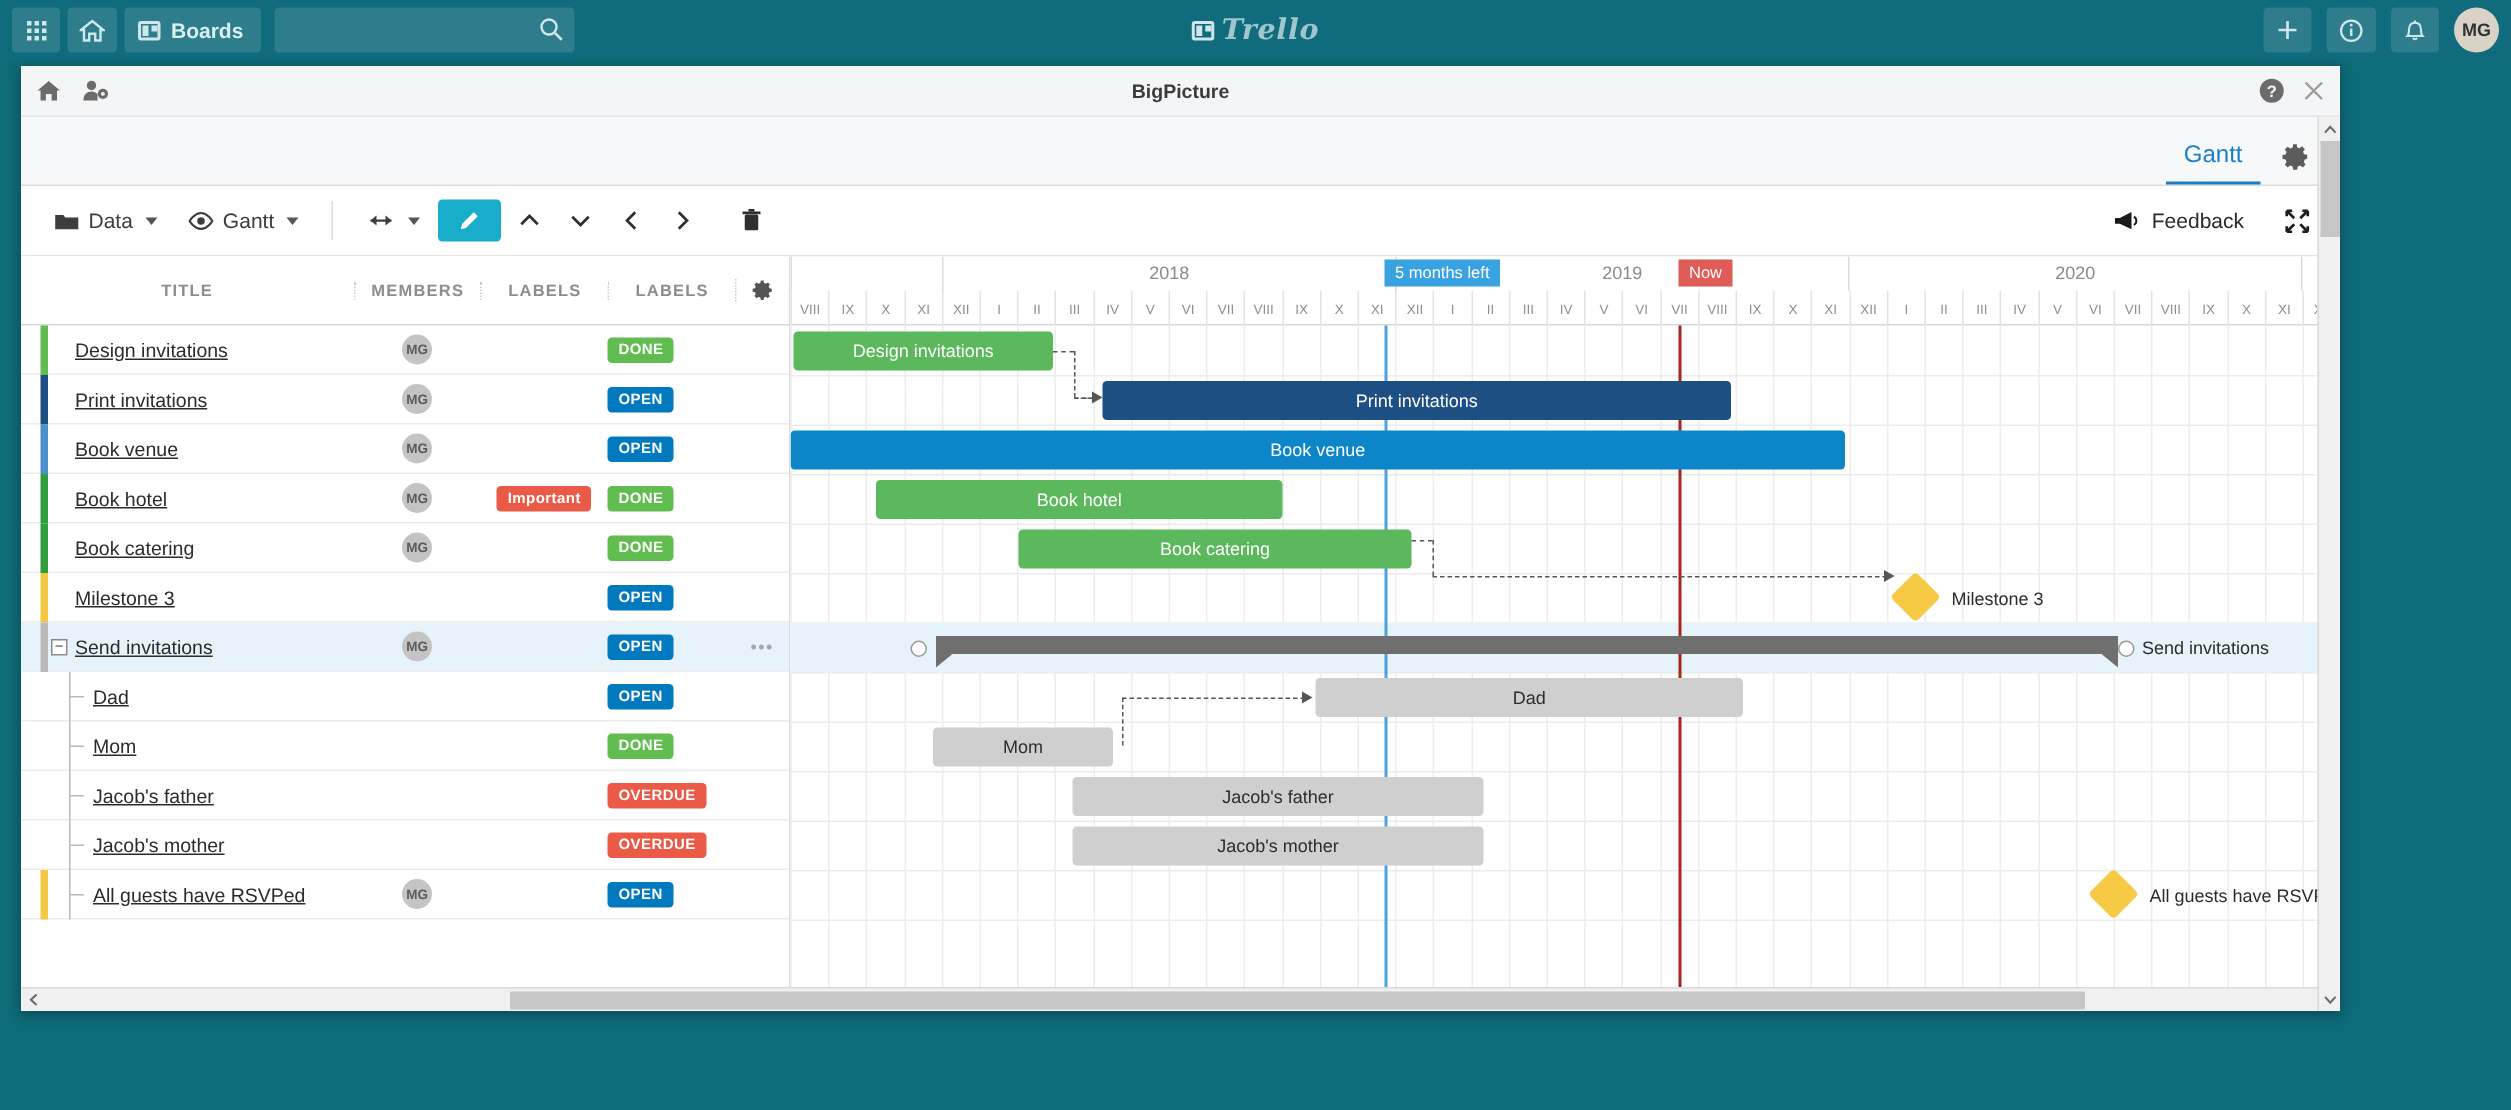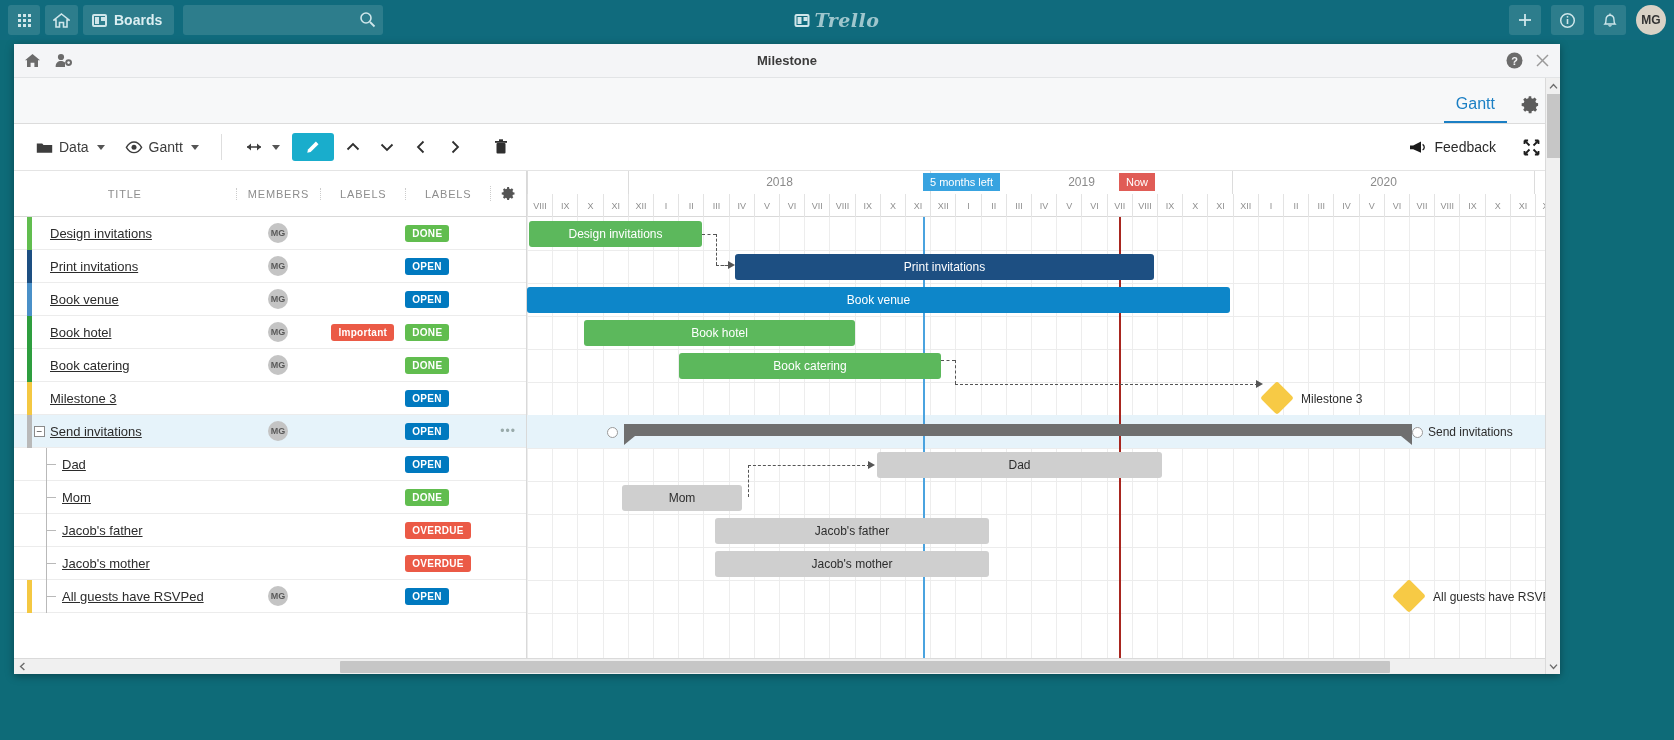--- a/index.html
+++ b/index.html
@@ -120,21 +120,21 @@
 
   
   .gantt-wrap { position: relative; height: 502px; display: flex; }
 
   
   .grid-left { width: 513px; flex: none; border-right: 1px solid #d9d9d9; position: relative; background:#fff;}
   .gl-head {
     height: 46px; border-bottom: 1px solid #d9d9d9;
     display: flex; align-items: center; background: #fff;
   }
-  .col { font-size: 11px; color: #8d8d8d; letter-spacing: .8px; text-align: center; }
+  .col { font-size: 11px; color: #8d8d8d; letter-spacing: .8px; text-align: center; font-weight: bold; }
   .c-title { width: 222px; }
   .c-mem  { width: 85px; border-left: 1px dotted #ccc; }
   .c-lab  { width: 85px; border-left: 1px dotted #ccc; }
   .c-stat { width: 85px; border-left: 1px dotted #ccc; }
   .c-gear { width: 36px; border-left: 1px dotted #ccc; display:flex; align-items:center; justify-content:center; color:#555;}
 
   .row {
     height: 33px; display: flex; align-items: center;
     border-bottom: 1px solid #ececec; position: relative;
   }
@@ -338,21 +338,21 @@
       </span>
       <span>
         <svg width="18" height="15" viewBox="0 0 18 15">
             <circle cx="6" cy="4" r="3.1" fill="#6b6b6b"></circle>
             <path d="M0.6 14 C0.6 9.8 3 8 6 8 C7.6 8 9 8.6 10 9.6 L10 14 Z" fill="#6b6b6b"></path>
             <circle cx="13.6" cy="9.6" r="3.4" fill="#6b6b6b"></circle>
             <circle cx="13.6" cy="9.6" r="1.3" fill="#f4f5f7"></circle>
           </svg>
       </span>
     </div>
-    <div class="modal-title">Milestone</div>
+    <div class="modal-title">BigPicture</div>
     <div class="hright">
       <span>
         <svg width="17" height="17" viewBox="0 0 17 17">
             <circle cx="8.5" cy="8.5" r="8" fill="#6b6b6b"></circle>
             <text x="8.5" y="12.6" font-size="11" font-weight="bold" fill="#f4f5f7" text-anchor="middle" font-family="Liberation Sans">?</text>
           </svg>
       </span>
       <span>
         <svg width="15" height="15" viewBox="0 0 15 15">
             <line x1="2" y1="2" x2="13" y2="13" stroke="#9a9a9a" stroke-width="1.5"></line>

